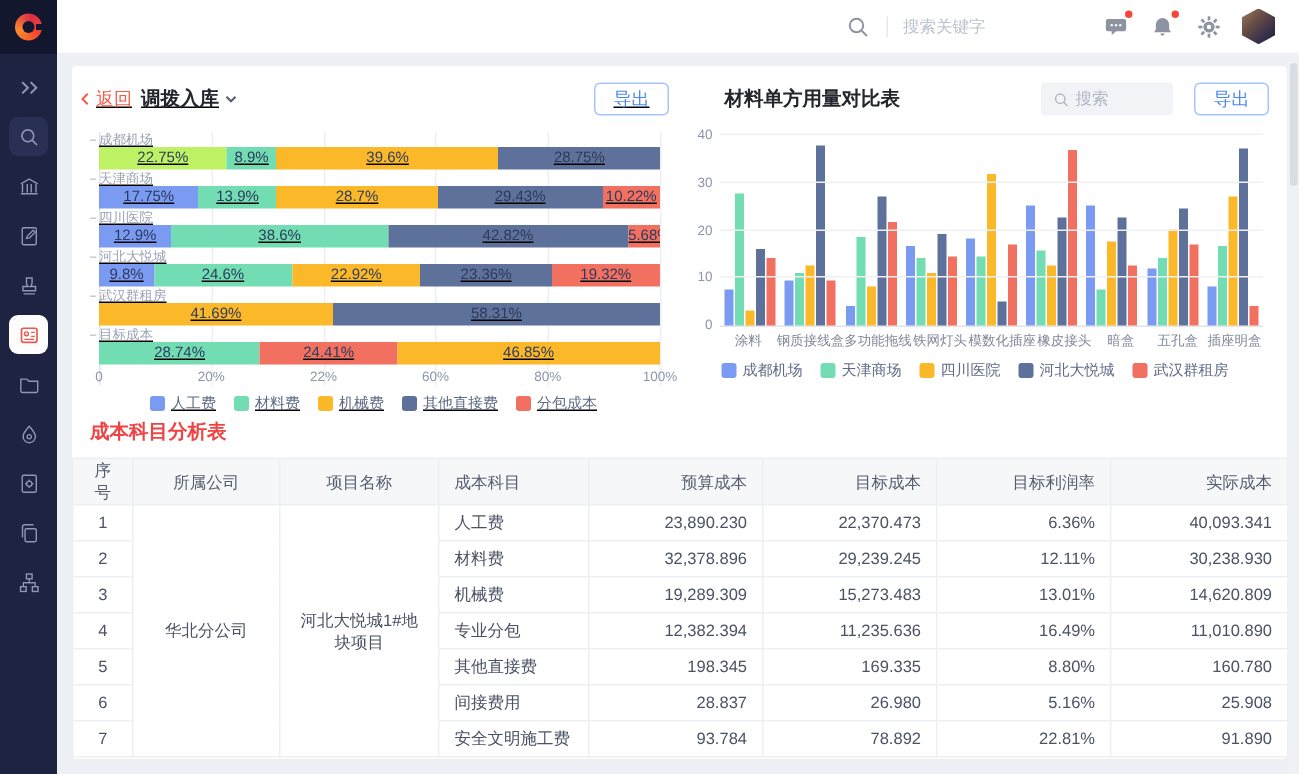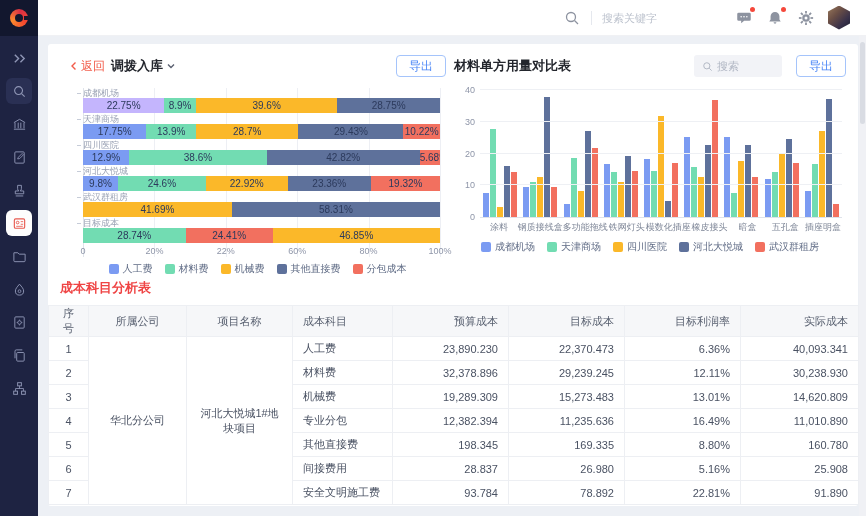--- a/index.html
+++ b/index.html
@@ -32,31 +32,31 @@
              display:flex; flex-direction:column; align-items:center; padding-top:9px; gap:7px; z-index:5; }
   .side-item { width:26px; height:26px; border-radius:6px; color:#8f96b5;
                display:flex; align-items:center; justify-content:center; cursor:pointer; }
   .side-item svg { width:15px; height:15px; }
   .side-item.boxed { background:#2a3054; }
   .side-item.active { background:#fdfdfd; color:#e8594f; }
 
   
   .card { position:absolute; left:48px; top:44px; width:810px; height:462px; background:#fff; border-radius:3px; }
   .charts { display:flex; height:226px; }
-  .panel-left  { width:400px; padding:8px 2px 0 21px; }
+  .panel-left  { width:400px; padding:8px 2px 0 4px;text-decoration:underline; }
   .panel-right { width:410px; padding:8px 12px 0 6px; }
   .panel-head { display:flex; align-items:center; height:28px; gap:6px; }
   .back-link { display:flex; align-items:center; gap:2px; color:#f25b49; font-size:12px; cursor:pointer; }
   .back-link svg { width:10px; height:10px; }
   .bc-title { font-size:13px; font-weight:bold; color:#23262d; display:flex; align-items:center; gap:3px; cursor:pointer; }
   .bc-title svg { width:10px; height:10px; color:#5a6070; }
   .btn-export { margin-left:auto; height:22px; padding:0 12px; font-size:12px; color:#4c87f6;
                 border:1px solid #a5c4fb; border-radius:4px; background:#fff;
                 display:flex; align-items:center; cursor:pointer; }
-  .rc-title { font-size:13px; font-weight:bold; color:#23262d; }
+  .rc-title { font-size:13px; font-weight:bold; color:#23262d;margin-left:29px; }
   .rc-search { margin-left:auto; display:flex; align-items:center; gap:4px; width:88px; height:22px;
                background:#f2f3f7; border-radius:3px; padding:0 8px; color:#b0b6c3; }
   .rc-search svg { width:11px; height:11px; flex:0 0 11px; }
   .rc-search input { border:none; outline:none; background:transparent; width:56px; font-size:11px; color:#444; }
   .rc-search input::placeholder { color:#b0b6c3; }
   .panel-right .btn-export { margin-left:8px; }
 
   
   .sb-chart { position:relative; margin:8px 6px 0 14px; }
   .sb-grid { position:absolute; inset:0 0 0 0; }
@@ -250,21 +250,21 @@
               <div class="vline" style="left: 20%;"></div>
               <div class="vline" style="left: 40%;"></div>
               <div class="vline" style="left: 60%;"></div>
               <div class="vline" style="left: 80%;"></div>
               <div class="vline" style="left: 100%;"></div>
             </div>
           <div class="sb-rows">
               <div class="sb-row">
                 <div class="sb-cat">成都机场</div>
                 <div class="sb-bar">
-                  <div class="sb-seg" style="width: 22.75%; background: #c4b5fd;">22.75%</div>
+                  <div class="sb-seg" style="width: 22.75%; background: #bef264;">22.75%</div>
                   <div class="sb-seg" style="width: 8.9%; background: rgb(114, 220, 178);">8.9%</div>
                   <div class="sb-seg" style="width: 39.6%; background: rgb(251, 184, 41);">39.6%</div>
                   <div class="sb-seg" style="width: 28.75%; background: rgb(94, 113, 155);">28.75%</div>
                 </div>
               </div>
               <div class="sb-row">
                 <div class="sb-cat">天津商场</div>
                 <div class="sb-bar">
                   <div class="sb-seg" style="width: 17.75%; background: rgb(123, 155, 242);">17.75%</div>
                   <div class="sb-seg" style="width: 13.9%; background: rgb(114, 220, 178);">13.9%</div>

